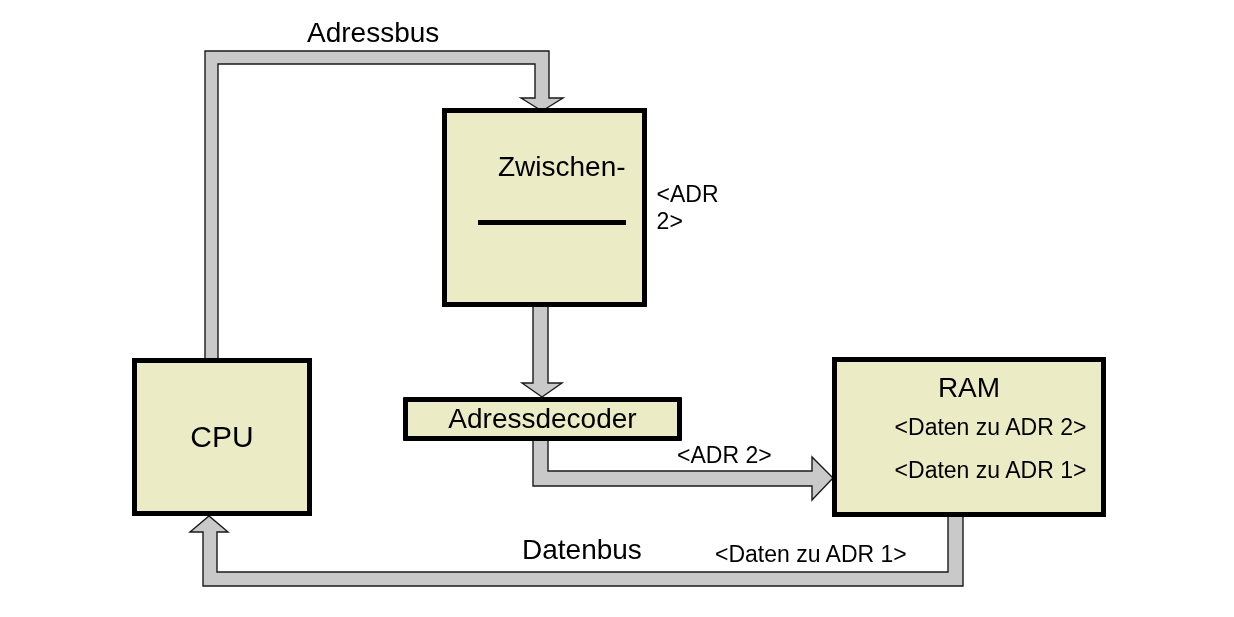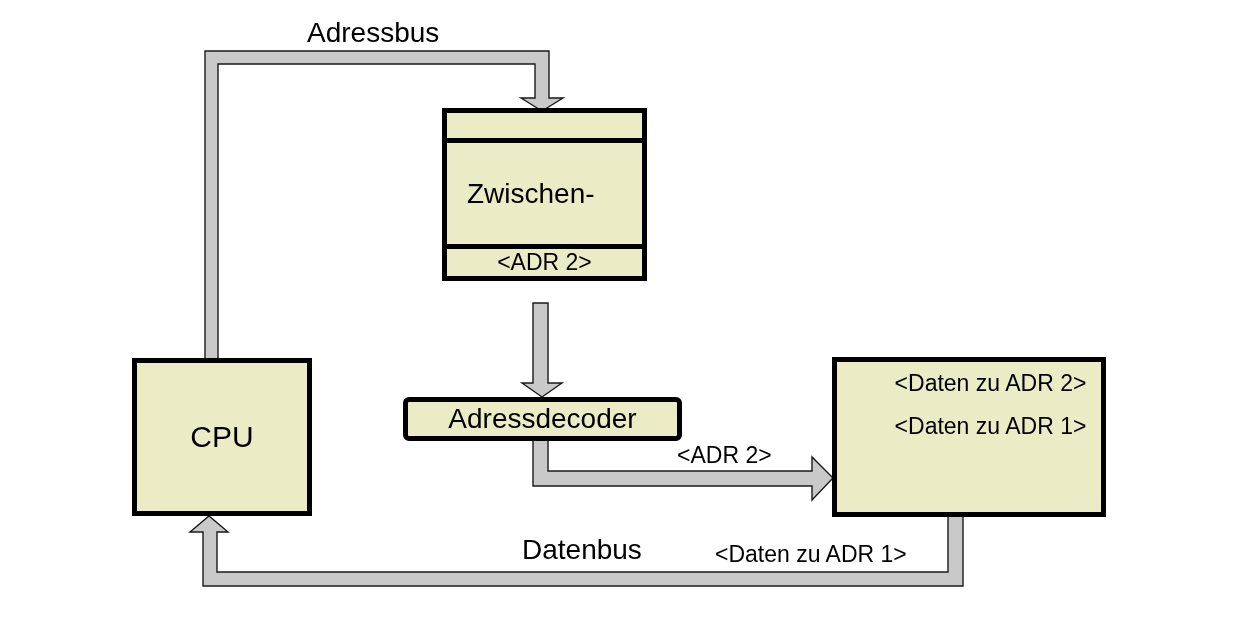--- a/index.html
+++ b/index.html
@@ -40,22 +40,22 @@
     background: var(--box-fill);
     border: 5px solid var(--box-border);
     z-index: 2;
   }
   .cpu-box {
     left: 132px; top: 358px; width: 180px; height: 158px;
     display: flex; align-items: center; justify-content: center;
     font-size: 30px;
   }
   .zsp-box {
-    left: 442px; top: 108px; width: 205px; height: 173px;
-    display: flex; flex-direction: column;
+    left: 442px; top: 108px; width: 205px; height: 199px;
+    display: flex; flex-direction: row; gap: 31px;
   }
   .zsp-top {
     height: 32px;
     border-bottom: 5px solid var(--box-border);
   }
   .zsp-mid {
     height: 112px;
     border-bottom: 5px solid var(--box-border);
     display: flex; flex-direction: column; justify-content: center;
     padding-left: 20px;
@@ -63,21 +63,21 @@
   }
   .zsp-bot {
     flex: 1;
     display: flex; align-items: center; justify-content: center;
     font-size: 23px;
   }
   .decoder-box {
     left: 403px; top: 397px; width: 279px; height: 44px;
     display: flex; align-items: center; justify-content: center;
     font-size: 28px;
-    border-radius: 6px;
+    border-radius: 1px;
   }
   .ram-box {
     left: 832px; top: 357px; width: 274px; height: 160px;
     text-align: center;
   }
   .ram-title {
     margin-top: 7px;
     font-size: 28px;
     line-height: 37px;
   }
@@ -118,20 +118,21 @@
       <div>Zwischen-</div>
     </div>
     <div class="zsp-bot">&lt;ADR 2&gt;</div>
   </div>
 
   <div class="box decoder-box">
     <span>Adressdecoder</span>
   </div>
 
   <div class="box ram-box">
+    <div class="ram-title">RAM</div>
     <div class="ram-row">&lt;Daten zu ADR 2&gt;</div>
     <div class="ram-row">&lt;Daten zu ADR 1&gt;</div>
   </div>
 
   <div class="lbl lbl-datenbus">Datenbus</div>
   <div class="lbl lbl-adressbus">Adressbus</div>
   <div class="lbl lbl-adr2">&lt;ADR 2&gt;</div>
   <div class="lbl lbl-daten1">&lt;Daten zu ADR 1&gt;</div>
 
 </div>

